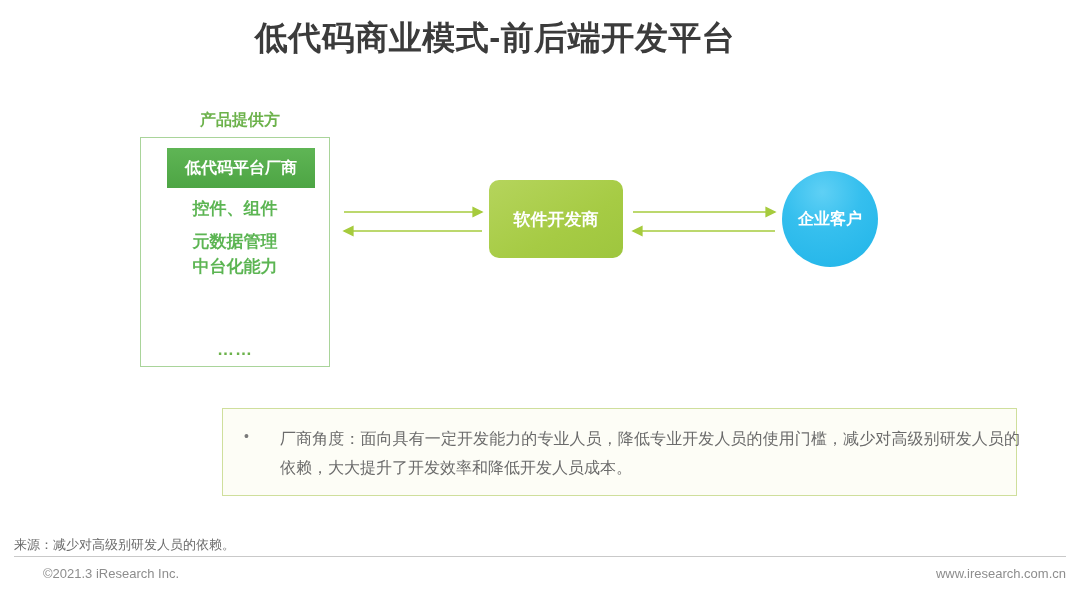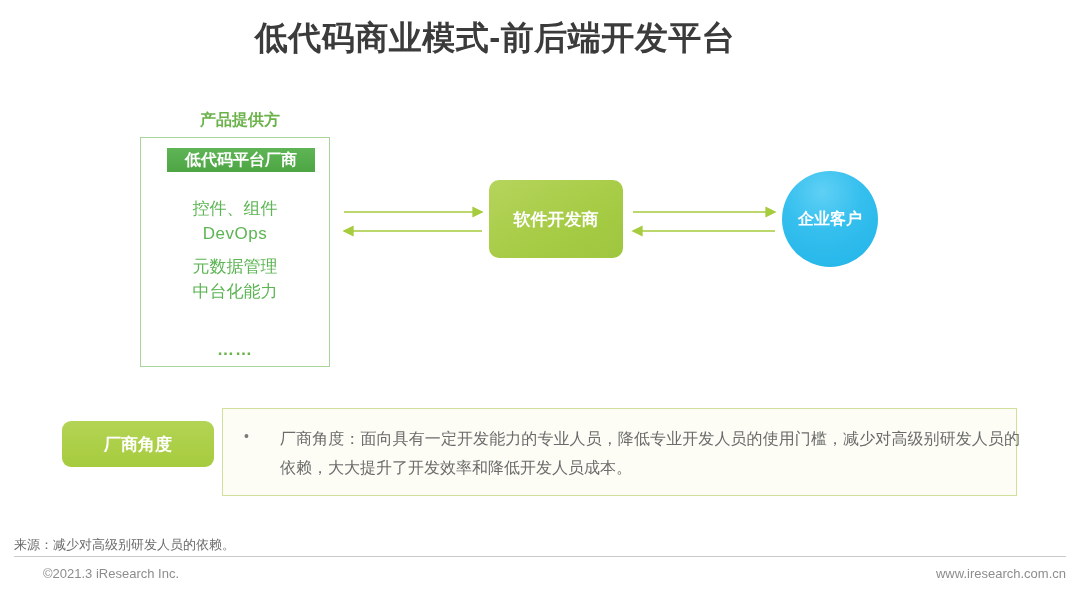--- a/index.html
+++ b/index.html
@@ -48,39 +48,39 @@
     width: 190px;
     height: 230px;
     border: 1px solid #a9d49a;
     background: #ffffff;
   }
   .provider-pill {
     position: absolute;
     left: 167px;
     top: 148px;
     width: 148px;
-    height: 24px;
+    height: 40px;
     border-radius: 0;
     background: linear-gradient(180deg, #5fb555 0%, #4da544 100%);
     display: flex;
     align-items: center;
     justify-content: center;
     color: #ffffff;
     font-size: 16px;
     font-weight: bold;
   }
   .provider-list {
     position: absolute;
     left: 145px;
     top: 196px;
     width: 180px;
     text-align: center;
     color: #5cb553;
     font-size: 17px;
-    font-weight: normal;
+    font-weight: bold;
     line-height: 25px;
   }
   .provider-list .gap { height: 8px; }
   .provider-list .devops { letter-spacing: 0.5px; }
   .provider-dots {
     position: absolute;
     left: 145px;
     top: 340px;
     width: 180px;
     text-align: center;
@@ -220,21 +220,20 @@
 <div class="page">
 
   <div class="title">低代码商业模式-前后端开发平台</div>
 
   <div class="provider-heading">产品提供方</div>
   <div class="provider-box"></div>
   <div class="provider-pill">低代码平台厂商</div>
 
   <div class="provider-list">
     <div>控件、组件</div>
-    <div class="devops">DevOps</div>
     <div class="gap"></div>
     <div>元数据管理</div>
     <div>中台化能力</div>
   </div>
   <div class="provider-dots">……</div>
 
   <div class="dev-box">软件开发商</div>
 
   <div class="client-circle">
     <span>企业</span>
@@ -253,21 +252,20 @@
 
     <line x1="344" y1="212" x2="482" y2="212" stroke="#a6cb3d" stroke-width="1.6" marker-end="url(#ar)"></line>
 
     <line x1="482" y1="231" x2="344" y2="231" stroke="#a6cb3d" stroke-width="1.6" marker-end="url(#al)"></line>
 
     <line x1="633" y1="212" x2="775" y2="212" stroke="#a6cb3d" stroke-width="1.6" marker-end="url(#ar)"></line>
 
     <line x1="775" y1="231" x2="633" y2="231" stroke="#a6cb3d" stroke-width="1.6" marker-end="url(#al)"></line>
   </svg>
 
-  <div class="angle-badge">厂商角度</div>
   <div class="note-box"></div>
   <div class="note-bullet">•</div>
   <div class="note-text">厂商角度：面向具有一定开发能力的专业人员，降低专业开发人员的使用门槛，减少对高级别研发人员的依赖，大大提升了开发效率和降低开发人员成本。</div>
 
   <div class="source">来源：减少对高级别研发人员的依赖。</div>
   <div class="rule"></div>
   <div class="copyright">©2021.3 iResearch Inc.</div>
   <div class="website">www.iresearch.com.cn</div>
 
 </div>

